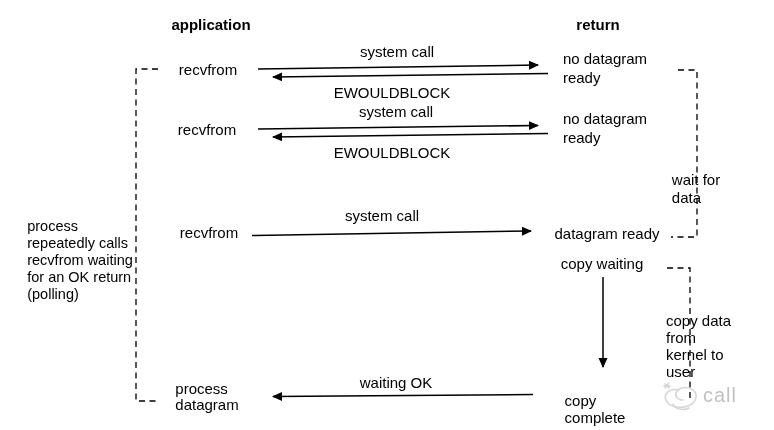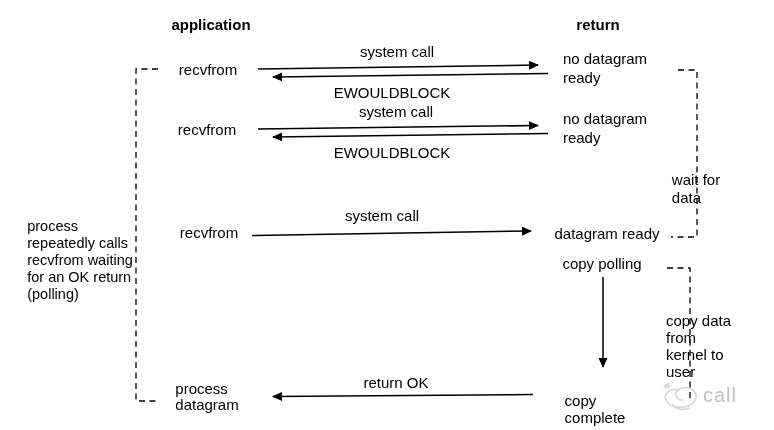--- a/index.html
+++ b/index.html
@@ -80,30 +80,30 @@
 repeatedly calls
 recvfrom waiting
 for an OK return
 (polling)</div>
 
   <div class="lbl" style="left:397px;top:43px;">system call</div>
   <div class="lbl" style="left:392px;top:84px;">EWOULDBLOCK</div>
   <div class="lbl" style="left:396px;top:103px;">system call</div>
   <div class="lbl" style="left:392px;top:144px;">EWOULDBLOCK</div>
   <div class="lbl" style="left:382px;top:207px;">system call</div>
-  <div class="lbl" style="left:396px;top:374px;">return OK</div>
+  <div class="lbl" style="left:396px;top:374px;">waiting OK</div>
 
   <div class="lbl" style="left:605px;top:49px;line-height:19px;">no datagram
 ready</div>
   <div class="lbl" style="left:605px;top:109px;line-height:19px;">no datagram
 ready</div>
   <div class="lbl" style="left:607px;top:225px;">datagram ready</div>
   <div class="lbl" style="left:696px;top:171px;">wait for
 data</div>
-  <div class="lbl" style="left:602px;top:255px;">copy polling</div>
+  <div class="lbl" style="left:602px;top:255px;">copy waiting</div>
   <div class="lbl mid" style="left:702px;top:312px;">copy data from
 kernel to user</div>
   <div class="lbl mid" style="left:595px;top:392px;">copy
 complete</div>
 
   <svg class="layer" width="774" height="430" viewBox="0 0 774 430" style="z-index:2;">
     <g stroke="#d6d6d6" fill="none" stroke-width="1.6" stroke-linecap="round">
       <path d="M665,384 l4,4 m0,-5 l-4,5 m-1,-2 l6,0"></path>
       <path d="M679,390 c-8,-2 -16,3 -13,10 c3,7 14,9 22,6 c8,-3 11,-11 5,-16 c-5,-4 -13,-3 -16,1 c-3,4 0,9 6,9"></path>
       <path d="M673,404 c2,5 10,7 16,4"></path>

